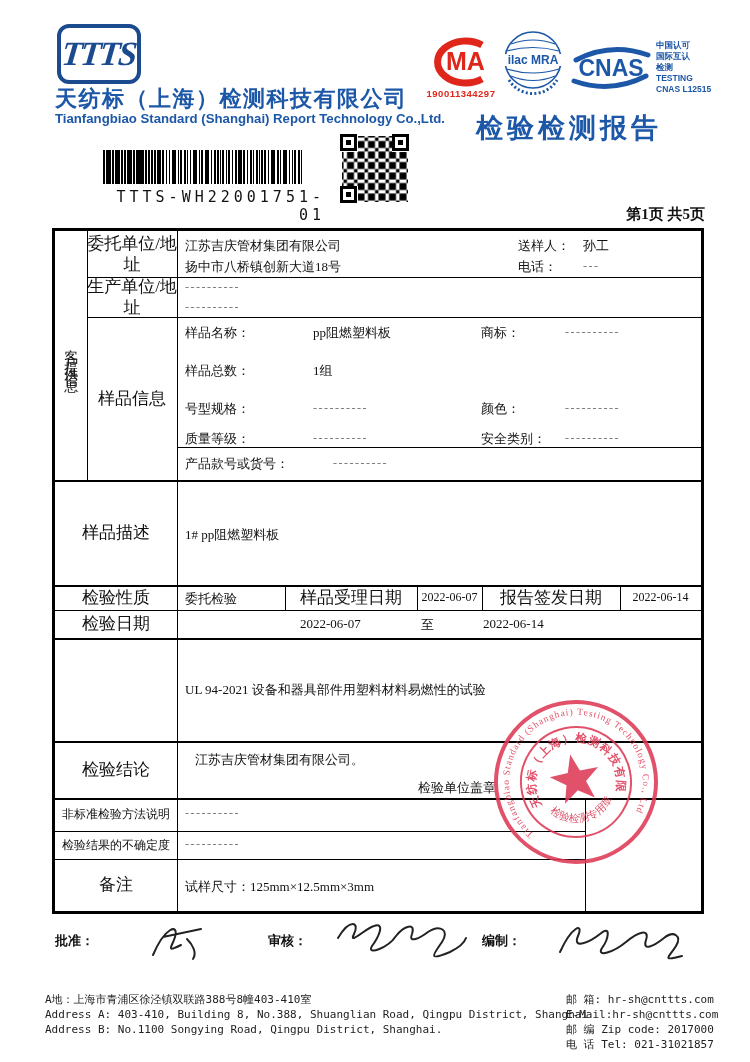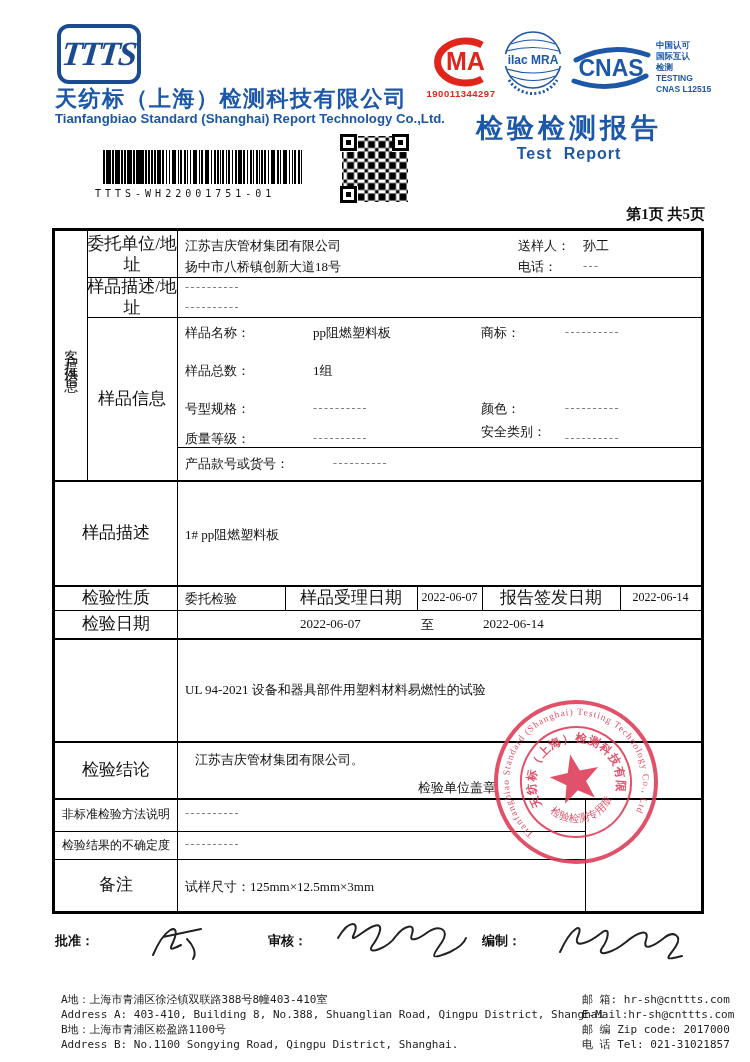--- a/index.html
+++ b/index.html
@@ -32,30 +32,30 @@
         font-family:"Liberation Sans",sans-serif;}
   .cnas-side{position:absolute;left:656px;top:40px;font-size:8.5px;line-height:11px;font-weight:600;
         color:var(--blue);font-family:"Liberation Sans",sans-serif;}
   .cma-num{position:absolute;left:424px;top:88px;width:74px;text-align:center;font-size:9.5px;
         letter-spacing:.5px;color:var(--red);font-family:"Liberation Sans",sans-serif;font-weight:bold;}
   .barcode{position:absolute;left:103px;top:150px;width:200px;height:34px;background-color:#fff;
         background-image:
           repeating-linear-gradient(90deg,#000 0,#000 1.5px,transparent 1.5px,transparent 3px),
           repeating-linear-gradient(90deg,#000 0,#000 1px,transparent 1px,transparent 7px),
           repeating-linear-gradient(90deg,transparent 0,transparent 4px,#000 4px,#000 6px,transparent 6px,transparent 11px);}
-  .barcode-text{position:absolute;left:95px;top:188px;width:230px;font-size:10px;letter-spacing:4px;
-        font-family:"DejaVu Sans Mono","Liberation Mono",monospace;}
+  .barcode-text{position:absolute;left:95px;top:188px;width:230px;font-size:15px;letter-spacing:4px;
+        font-family:"DejaVu Sans Mono","Liberation Mono",monospace;text-align:right;}
   .page-indicator{position:absolute;left:545px;top:205px;width:160px;text-align:right;
         font-size:15px;font-weight:bold;}
   .tbl{position:absolute;left:52px;top:228px;width:652px;height:686px;border:3px solid #000;
         box-sizing:border-box;}
   .vtext{writing-mode:vertical-rl;letter-spacing:6px;font-size:14px;}
   .sig-label{position:absolute;font-size:13px;font-weight:bold;}
   .footer{position:absolute;font-size:11px;line-height:15px;
-        font-family:"DejaVu Sans Mono","Liberation Mono",monospace;color:#222;margin-left:16px;}
+        font-family:"DejaVu Sans Mono","Liberation Mono",monospace;color:#222;}
   .seal{position:absolute;left:488px;top:694px;width:176px;height:176px;opacity:.88;
         transform:rotate(-12deg);}
 </style>
 </head>
 <body>
 
 <div class="page">
 
   <div class="logo-box">
     <span>TTTS</span>
@@ -87,21 +87,20 @@
   </svg>
   <div class="cnas-side">
     <div>中国认可</div>
     <div>国际互认</div>
     <div>检测</div>
     <div>TESTING</div>
     <div>CNAS L12515</div>
   </div>
 
   <div class="report-title-cn">检验检测报告</div>
-  <div class="report-title-en">Test Report</div>
 
   <div class="barcode"></div>
   <div class="barcode-text">TTTS-WH22001751-01</div>
   <svg class="abs" style="left:340px;top:134px" width="70" height="70" viewBox="0 0 70 70">
     <defs>
       <pattern id="qrp" width="10.5" height="10.5" patternUnits="userSpaceOnUse">
         <g fill="#000">
           <rect x="0" y="0" width="3.5" height="3.5"></rect>
             <rect x="7" y="0" width="3.5" height="3.5"></rect>
           <rect x="3.5" y="3.5" width="3.5" height="3.5"></rect>
@@ -155,38 +154,38 @@
     <div class="cell vtext" style="left:0;top:0;width:32px;height:249px">客户提供信息</div>
 
     <div class="cell" style="left:32px;top:0;width:90px;height:46px">委托单位/地址</div>
     <div class="val" style="left:130px;top:6px">江苏吉庆管材集团有限公司</div>
     <div class="val" style="left:130px;top:27px">扬中市八桥镇创新大道18号</div>
     <div class="val" style="left:463px;top:6px">送样人：</div>
     <div class="val" style="left:528px;top:6px">孙工</div>
     <div class="val" style="left:463px;top:27px">电话：</div>
     <div class="val dash" style="left:528px;top:28px">---</div>
 
-    <div class="cell" style="left:32px;top:46px;width:90px;height:40px">样品描述/地址</div>
+    <div class="cell" style="left:32px;top:46px;width:90px;height:40px">生产单位/地址</div>
     <div class="val dash" style="left:130px;top:49px">----------</div>
     <div class="val dash" style="left:130px;top:69px">----------</div>
 
     <div class="cell" style="left:32px;top:86px;width:90px;height:163px">样品信息</div>
     <div class="val" style="left:130px;top:93px">样品名称：</div>
     <div class="val" style="left:258px;top:93px">pp阻燃塑料板</div>
     <div class="val" style="left:426px;top:93px">商标：</div>
     <div class="val dash" style="left:510px;top:94px">----------</div>
     <div class="val" style="left:130px;top:131px">样品总数：</div>
     <div class="val" style="left:258px;top:131px">1组</div>
     <div class="val" style="left:130px;top:169px">号型规格：</div>
     <div class="val dash" style="left:258px;top:170px">----------</div>
     <div class="val" style="left:426px;top:169px">颜色：</div>
     <div class="val dash" style="left:510px;top:170px">----------</div>
     <div class="val" style="left:130px;top:199px">质量等级：</div>
     <div class="val dash" style="left:258px;top:200px">----------</div>
-    <div class="val" style="left:426px;top:192px">安全类别：</div>
+    <div class="val" style="left:426px;top:199px">安全类别：</div>
     <div class="val dash" style="left:510px;top:200px">----------</div>
     <div class="val" style="left:130px;top:224px">产品款号或货号：</div>
     <div class="val dash" style="left:278px;top:225px">----------</div>
 
     <div class="cell" style="left:0;top:249px;width:122px;height:105px">样品描述</div>
     <div class="val" style="left:130px;top:295px">1# pp阻燃塑料板</div>
 
     <div class="cell" style="left:0;top:354px;width:122px;height:25px">检验性质</div>
     <div class="val" style="left:130px;top:359px">委托检验</div>
     <div class="cell" style="left:230px;top:354px;width:132px;height:25px">样品受理日期</div>
@@ -244,21 +243,20 @@
     <path d="M8,30 C20,10 30,14 24,26 C18,38 36,20 44,18 C56,14 48,30 42,38 C36,48 58,40 66,28 C74,18 86,14 82,26 C78,36 90,30 98,24 C110,16 120,22 112,34 C104,46 96,54 120,44 C128,40 134,36 136,30" fill="none" stroke="#222" stroke-width="2" stroke-linecap="round"></path>
   </svg>
   <div class="sig-label" style="left:482px;top:932px">编制：</div>
   <svg class="abs" style="left:550px;top:912px" width="140" height="62" viewBox="0 0 140 62">
     <path d="M10,40 C22,14 34,10 28,24 C22,38 40,30 50,22 C62,12 58,28 52,36 C46,46 64,40 76,30 C88,20 100,16 96,28 C92,40 104,34 114,26 C124,18 132,24 126,34 C120,44 110,50 132,44" fill="none" stroke="#222" stroke-width="2" stroke-linecap="round"></path>
   </svg>
 
   <div class="footer" style="left:45px;top:992px">
     <div>A地：上海市青浦区徐泾镇双联路388号8幢403-410室</div>
     <div>Address A: 403-410, Building 8, No.388, Shuanglian Road, Qingpu District, Shanghai</div>
-    <div>B地：上海市青浦区崧盈路1100号</div>
     <div>Address B: No.1100 Songying Road, Qingpu District, Shanghai.</div>
   </div>
   <div class="footer" style="left:566px;top:992px">
     <div>邮 箱: hr-sh@cnttts.com</div>
     <div>E-Mail:hr-sh@cnttts.com</div>
     <div>邮 编 Zip code: 2017000</div>
     <div>电 话 Tel: 021-31021857</div>
   </div>
 
 </div>

